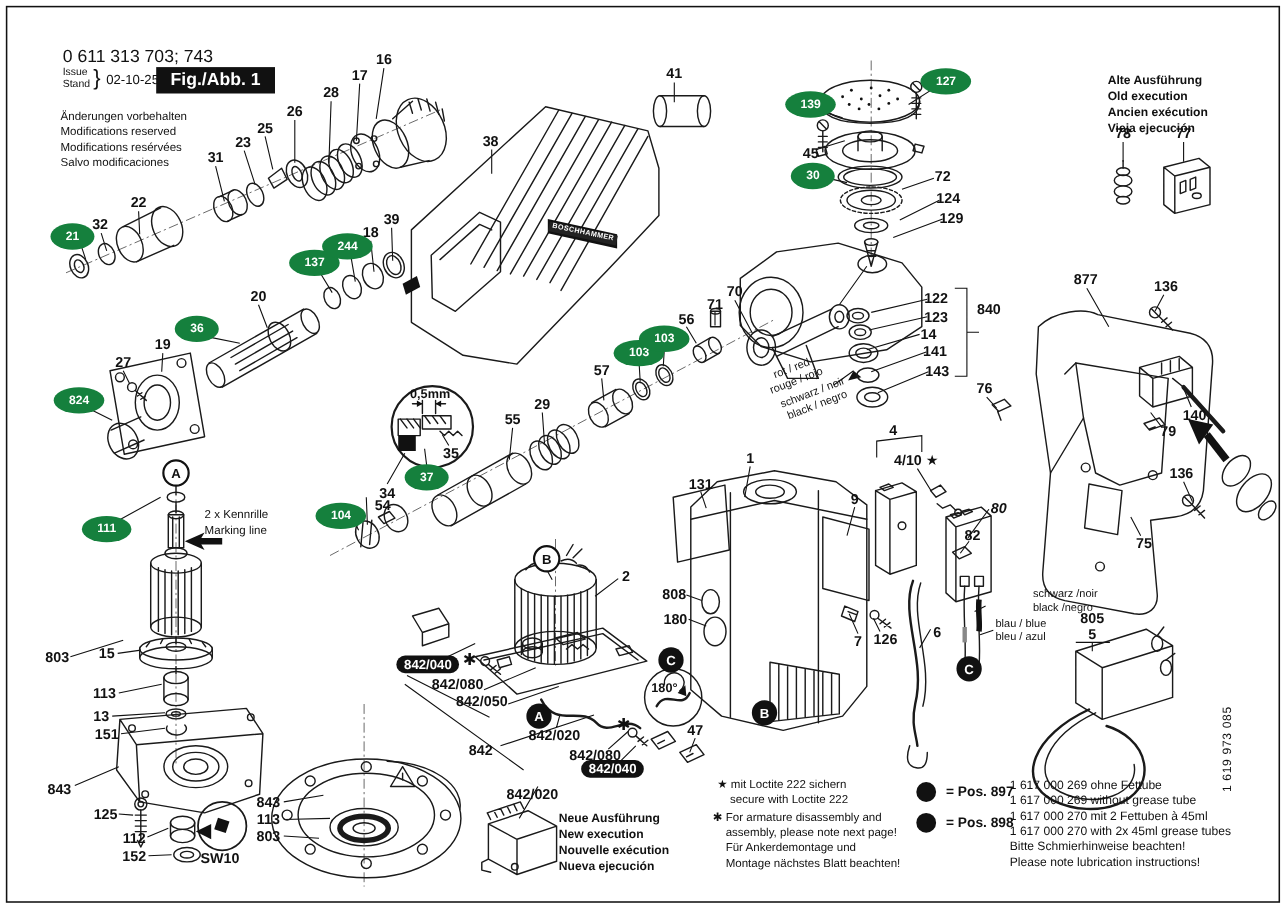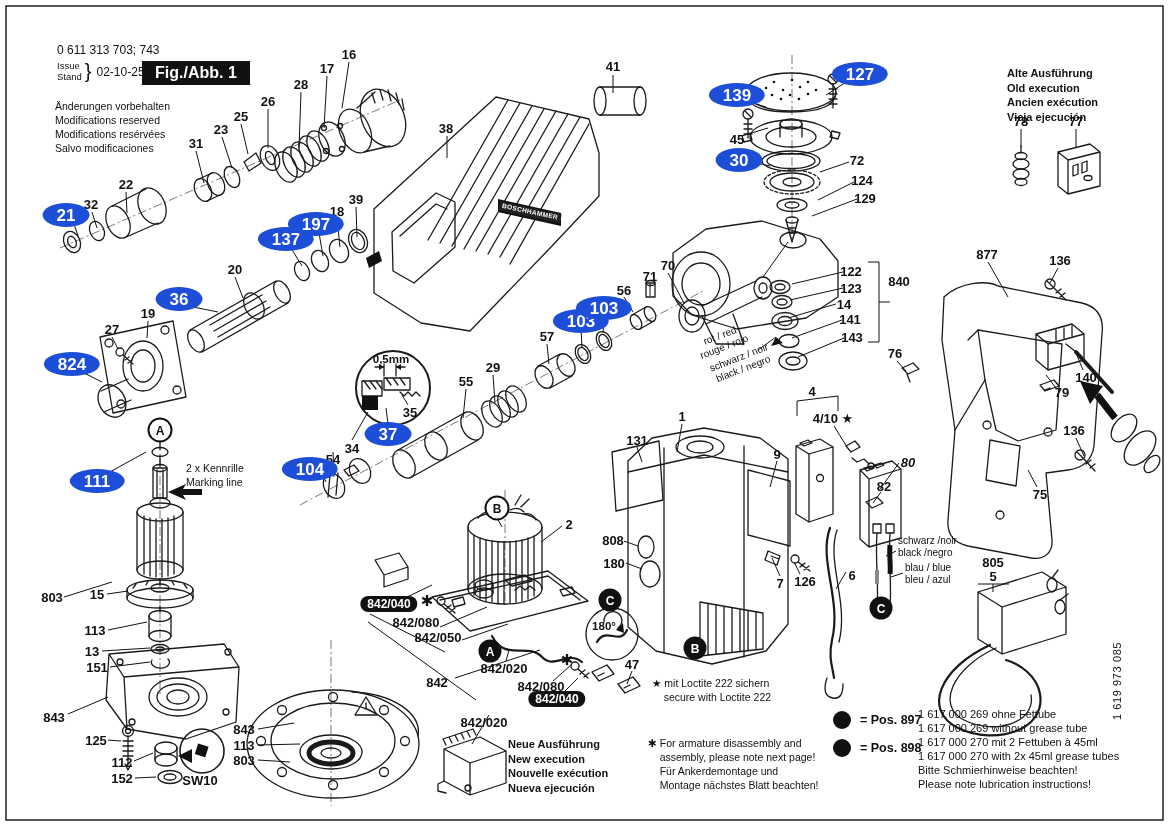--- a/index.html
+++ b/index.html
@@ -7,38 +7,38 @@
          font-family:"Liberation Sans","DejaVu Sans",sans-serif;color:#111}
   svg.art{position:absolute;left:0;top:0}
   .ln{stroke:#111;stroke-width:1;fill:none}
   .sh{stroke:#1a1a1a;stroke-width:1.3;fill:none;stroke-linejoin:round;stroke-linecap:round}
   .thick{stroke-width:2.2}
   .fillb{fill:#111;stroke:none}
   .dash{stroke:#555;stroke-width:.8;fill:none;stroke-dasharray:9 3 2 3}
   .lbl{position:absolute;transform:translate(-50%,-50%);white-space:pre;font-weight:bold;
        font-size:13px;line-height:1;z-index:3}
   .k-p2{font-size:11.5px}
-  .k-d{background:#1d4ed8;color:#fff;border-radius:50%;min-width:24px;height:24px;display:flex;
-       align-items:center;justify-content:center;font-size:17px;padding:0 14px;box-sizing:border-box}
+  .k-d{background:#15803d;color:#fff;border-radius:50%;min-width:24px;height:24px;display:flex;
+       align-items:center;justify-content:center;font-size:11px;padding:0 14px;box-sizing:border-box}
   .k-r{background:#fff;border:2px solid #111;border-radius:50%;width:21px;height:21px;display:flex;
        align-items:center;justify-content:center;font-size:12px}
   .k-D{background:#111;color:#fff;border-radius:50%;width:23px;height:23px;display:flex;
        align-items:center;justify-content:center;font-size:12px}
   .k-pill{background:#111;color:#fff;border-radius:10px;padding:2px 7px;font-size:12px}
   .k-sym{font-size:15px}
   .k-brand{background:#222;color:#fff;font-size:6.5px;letter-spacing:.4px;padding:1px 3px;
        transform:translate(-50%,-50%) rotate(12deg);font-weight:bold}
   .k-rot{transform:translate(-50%,-50%) rotate(-21deg);font-size:10px;font-weight:normal;
        text-align:center;line-height:1.15}
   .k-wire{font-size:10px;font-weight:normal;text-align:left;line-height:1.2;
        transform:translate(0,-50%)}
   .k-vdoc{transform:translate(-50%,-50%) rotate(-90deg);font-size:11px;font-weight:normal;letter-spacing:.6px}
   .note{position:absolute;font-size:10.5px;line-height:1.32;white-space:pre;z-index:3}
   .note.bold{font-weight:bold;font-size:11px}
-  .code{position:absolute;font-size:12px;z-index:3}
+  .code{position:absolute;font-size:16px;z-index:3}
   .issue{position:absolute;display:flex;align-items:center;gap:3px;z-index:3}
   .issue .stk{font-size:9.5px;line-height:1.1}
   .issue .brace{font-size:20px;font-weight:normal}
   .issue .dt{font-size:12px;margin-left:2px}
   .figbox{position:absolute;background:#111;color:#fff;font-weight:bold;font-size:16px;
        padding:3px 13px;z-index:3}
   .bullet{position:absolute;width:18px;height:18px;border-radius:50%;background:#111;z-index:3}
   .legend-pos{position:absolute;font-weight:bold;font-size:12.5px;white-space:pre;z-index:3}
   .legend-lines{position:absolute;font-size:11px;line-height:1.28;white-space:pre;z-index:3}
 </style>
@@ -405,21 +405,21 @@
 <div class="note bold" style="left:1007px;top:66px">Alte Ausführung
 Old execution
 Ancien exécution
 Vieja ejecución</div>
 <div class="note" style="left:186px;top:462px">2 x Kennrille
 Marking line</div>
 <div class="note bold" style="left:508px;top:737px">Neue Ausführung
 New execution
 Nouvelle exécution
 Nueva ejecución</div>
-<div class="note" style="left:652px;top:677px">★ mit Loctite 222 sichern
+<div class="note" style="left:652px;top:707px">★ mit Loctite 222 sichern
     secure with Loctite 222</div>
 <div class="note" style="left:648px;top:737px">✱ For armature disassembly and
     assembly, please note next page!
     Für Ankerdemontage und
     Montage nächstes Blatt beachten!</div>
 
 <div class="bullet" style="left:833px;top:711px"></div>
 <div class="legend-pos" style="left:860px;top:713px">= Pos. 897</div>
 <div class="legend-lines" style="left:918px;top:707px">1 617 000 269 ohne Fettube
 1 617 000 269 without grease tube</div>
@@ -444,21 +444,21 @@
       <span class="lbl k-p" style="left: 91px; top: 204px;">32</span>
       <span class="lbl k-p" style="left: 235px; top: 269px;">20</span>
       <span class="lbl k-p" style="left: 148px; top: 313px;">19</span>
       <span class="lbl k-p" style="left: 112px; top: 329px;">27</span>
       <span class="lbl k-p" style="left: 337px; top: 211px;">18</span>
       <span class="lbl k-p" style="left: 356px; top: 199px;">39</span>
       <span class="lbl k-p" style="left: 446px; top: 128px;">38</span>
       <span class="lbl k-p" style="left: 613px; top: 66px;">41</span>
       <span class="lbl k-p" style="left: 352px; top: 448px;">34</span>
       <span class="lbl k-p" style="left: 410px; top: 412px;">35</span>
-      <span class="lbl k-p" style="left: 333px; top: 459px;">54</span>
+      <span class="lbl k-p" style="left: 348px; top: 459px;">54</span>
       <span class="lbl k-p" style="left: 466px; top: 381px;">55</span>
       <span class="lbl k-p" style="left: 493px; top: 367px;">29</span>
       <span class="lbl k-p" style="left: 547px; top: 336px;">57</span>
       <span class="lbl k-p" style="left: 624px; top: 290px;">56</span>
       <span class="lbl k-p" style="left: 650px; top: 276px;">71</span>
       <span class="lbl k-p" style="left: 668px; top: 265px;">70</span>
       <span class="lbl k-p" style="left: 737px; top: 139px;">45</span>
       <span class="lbl k-p" style="left: 857px; top: 160px;">72</span>
       <span class="lbl k-p" style="left: 862px; top: 180px;">124</span>
       <span class="lbl k-p" style="left: 865px; top: 198px;">129</span>
@@ -511,21 +511,21 @@
       <span class="lbl k-p" style="left: 504px; top: 668px;">842/020</span>
       <span class="lbl k-p" style="left: 541px; top: 686px;">842/080</span>
       <span class="lbl k-p" style="left: 484px; top: 722px;">842/020</span>
       <span class="lbl k-p" style="left: 200px; top: 780px;">SW10</span>
       <span class="lbl k-p2" style="left: 391px; top: 360px;">0,5mm</span>
       <span class="lbl k-p2" style="left: 604px; top: 627px;">180°</span>
       <span class="lbl k-d" style="left: 66px; top: 215px;">21</span>
       <span class="lbl k-d" style="left: 179px; top: 299px;">36</span>
       <span class="lbl k-d" style="left: 72px; top: 364px;">824</span>
       <span class="lbl k-d" style="left: 286px; top: 239px;">137</span>
-      <span class="lbl k-d" style="left: 316px; top: 224px;">197</span>
+      <span class="lbl k-d" style="left: 316px; top: 224px;">244</span>
       <span class="lbl k-d" style="left: 310px; top: 469px;">104</span>
       <span class="lbl k-d" style="left: 388px; top: 434px;">37</span>
       <span class="lbl k-d" style="left: 581px; top: 321px;">103</span>
       <span class="lbl k-d" style="left: 604px; top: 308px;">103</span>
       <span class="lbl k-d" style="left: 97px; top: 481px;">111</span>
       <span class="lbl k-d" style="left: 737px; top: 95px;">139</span>
       <span class="lbl k-d" style="left: 860px; top: 74px;">127</span>
       <span class="lbl k-d" style="left: 739px; top: 160px;">30</span>
       <span class="lbl k-r" style="left: 160px; top: 430px;">A</span>
       <span class="lbl k-r" style="left: 497px; top: 508px;">B</span>
@@ -535,19 +535,19 @@
       <span class="lbl k-D" style="left: 881px; top: 608px;">C</span>
       <span class="lbl k-pill" style="left: 389px; top: 604px;">842/040</span>
       <span class="lbl k-pill" style="left: 557px; top: 699px;">842/040</span>
       <span class="lbl k-sym" style="left: 427px; top: 600px;">✱</span>
       <span class="lbl k-sym" style="left: 567px; top: 659px;">✱</span>
       <span class="lbl k-brand" style="left: 530px; top: 212px;">BOSCHHAMMER</span>
       <span class="lbl k-rot" style="left: 722px; top: 341px;">rot / red
 rouge / rojo</span>
       <span class="lbl k-rot" style="left: 741px; top: 363px;">schwarz / noir
 black / negro</span>
-      <span class="lbl k-wire" style="left: 898px; top: 547px;">schwarz /noir
+      <span class="lbl k-wire" style="left: 939px; top: 547px;">schwarz /noir
 black /negro</span>
       <span class="lbl k-wire" style="left: 905px; top: 574px;">blau / blue
 bleu / azul</span>
     </div>
 
 </div>
 
 </body></html>

